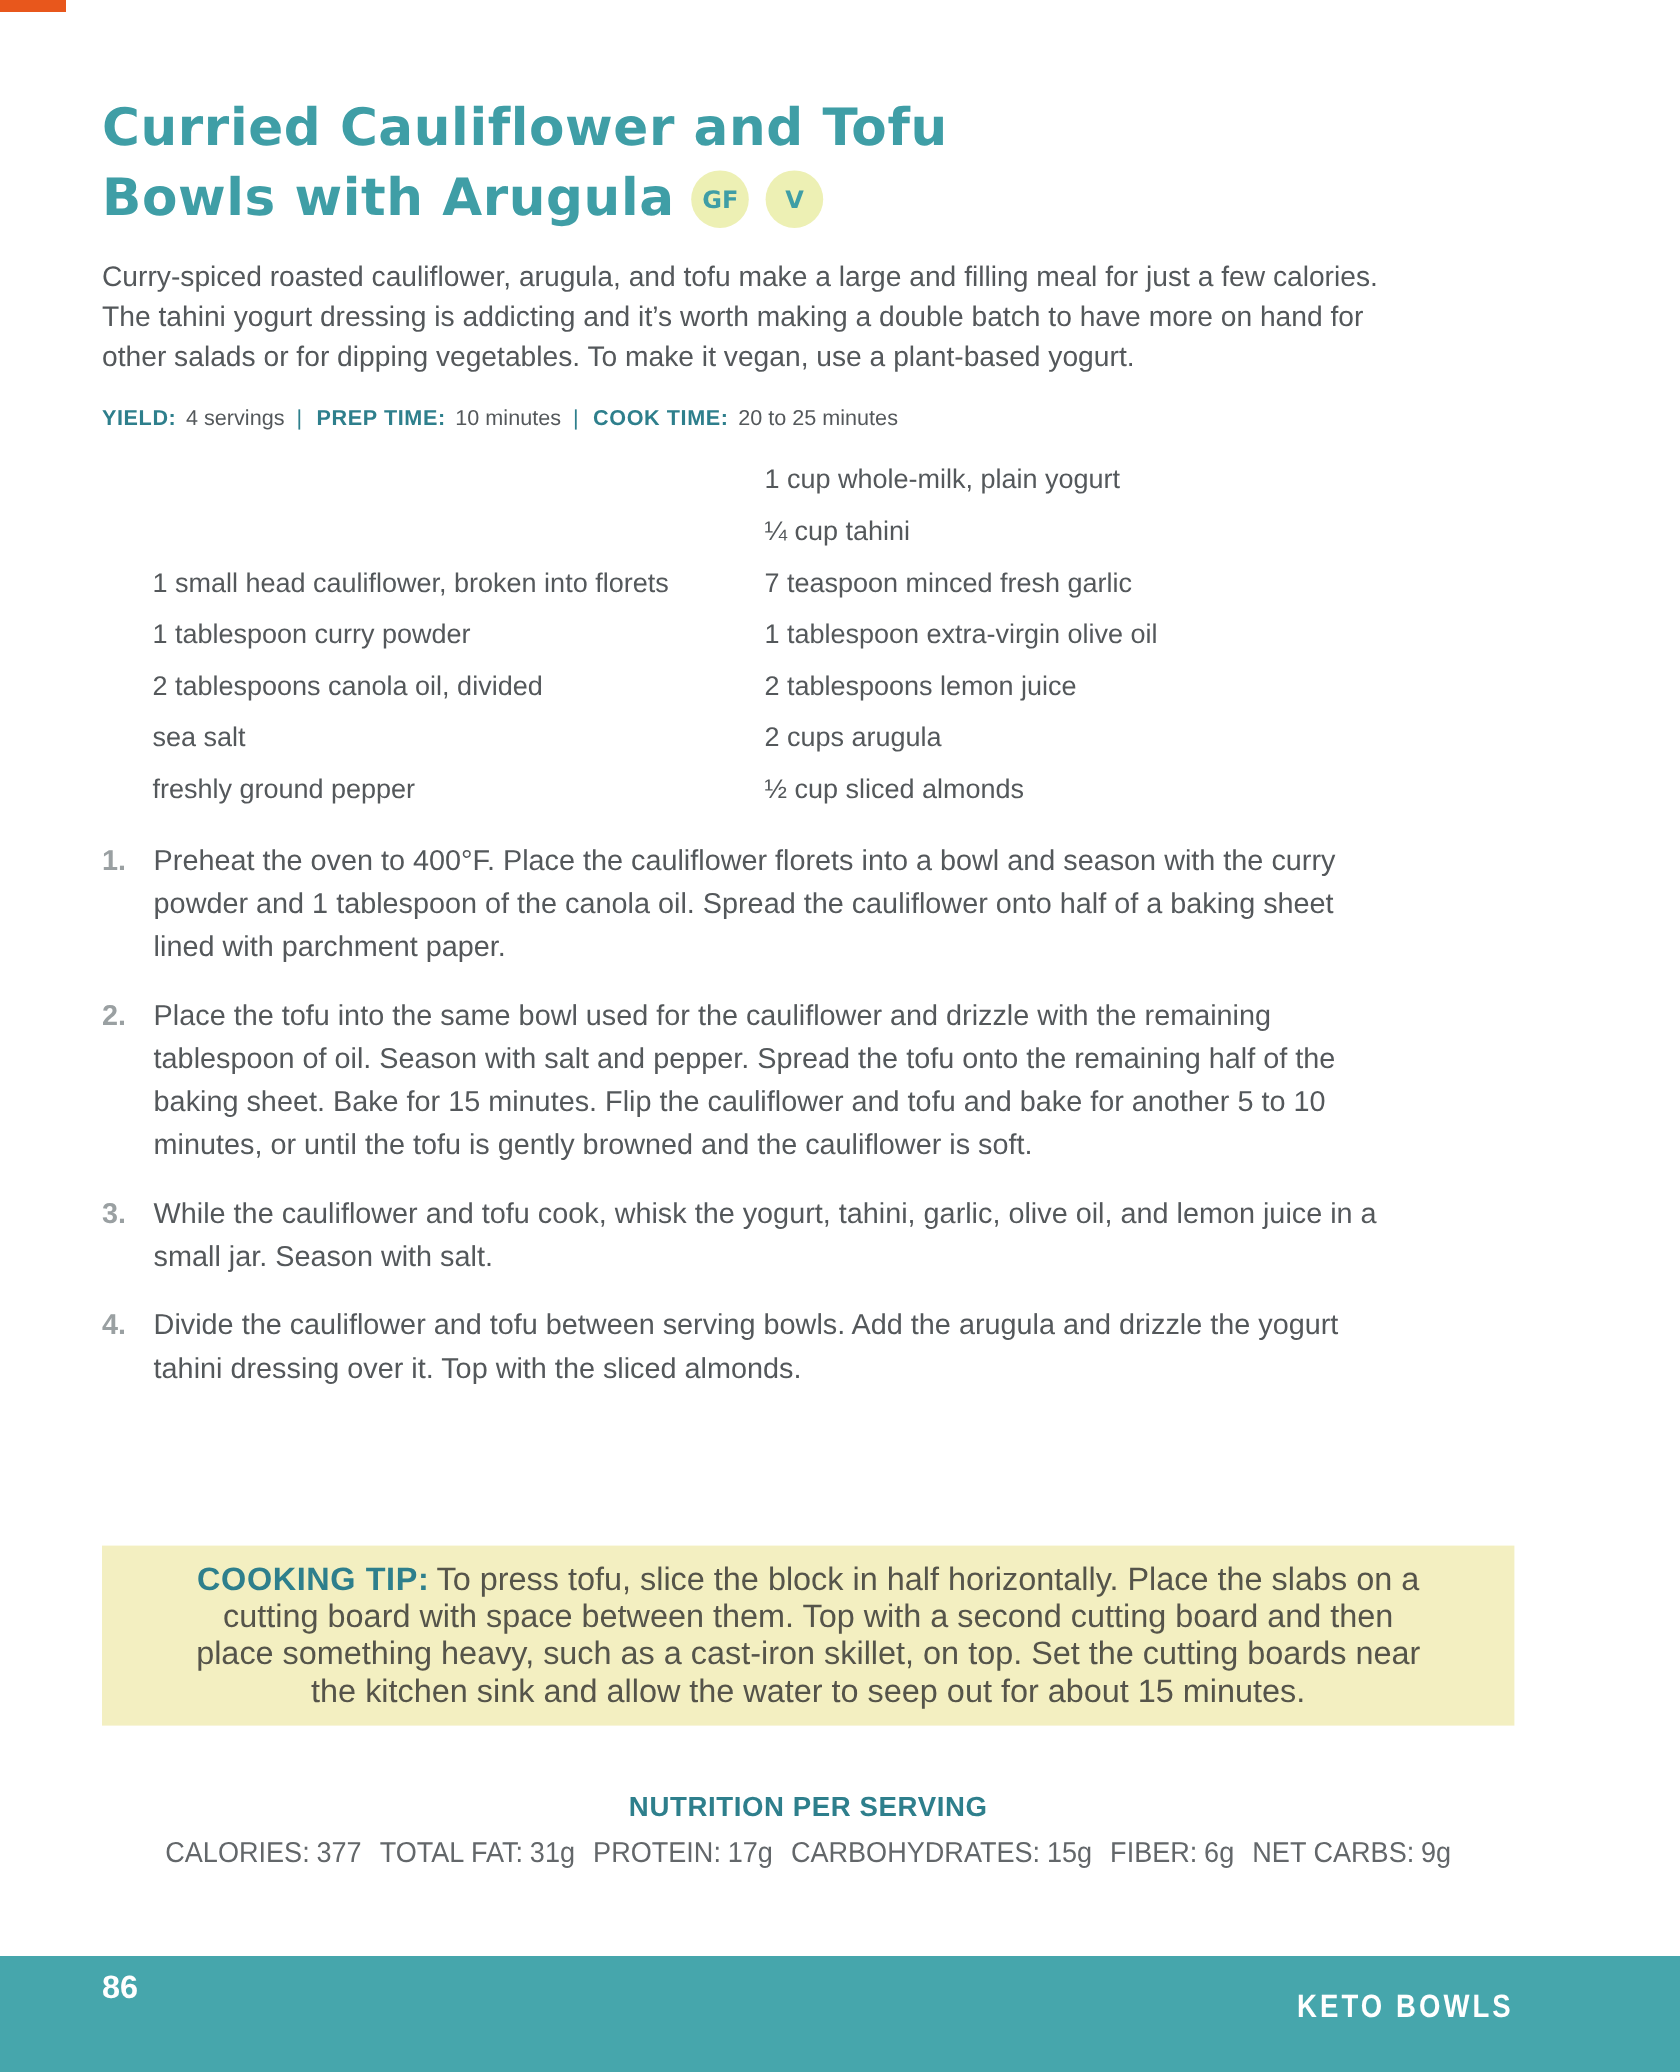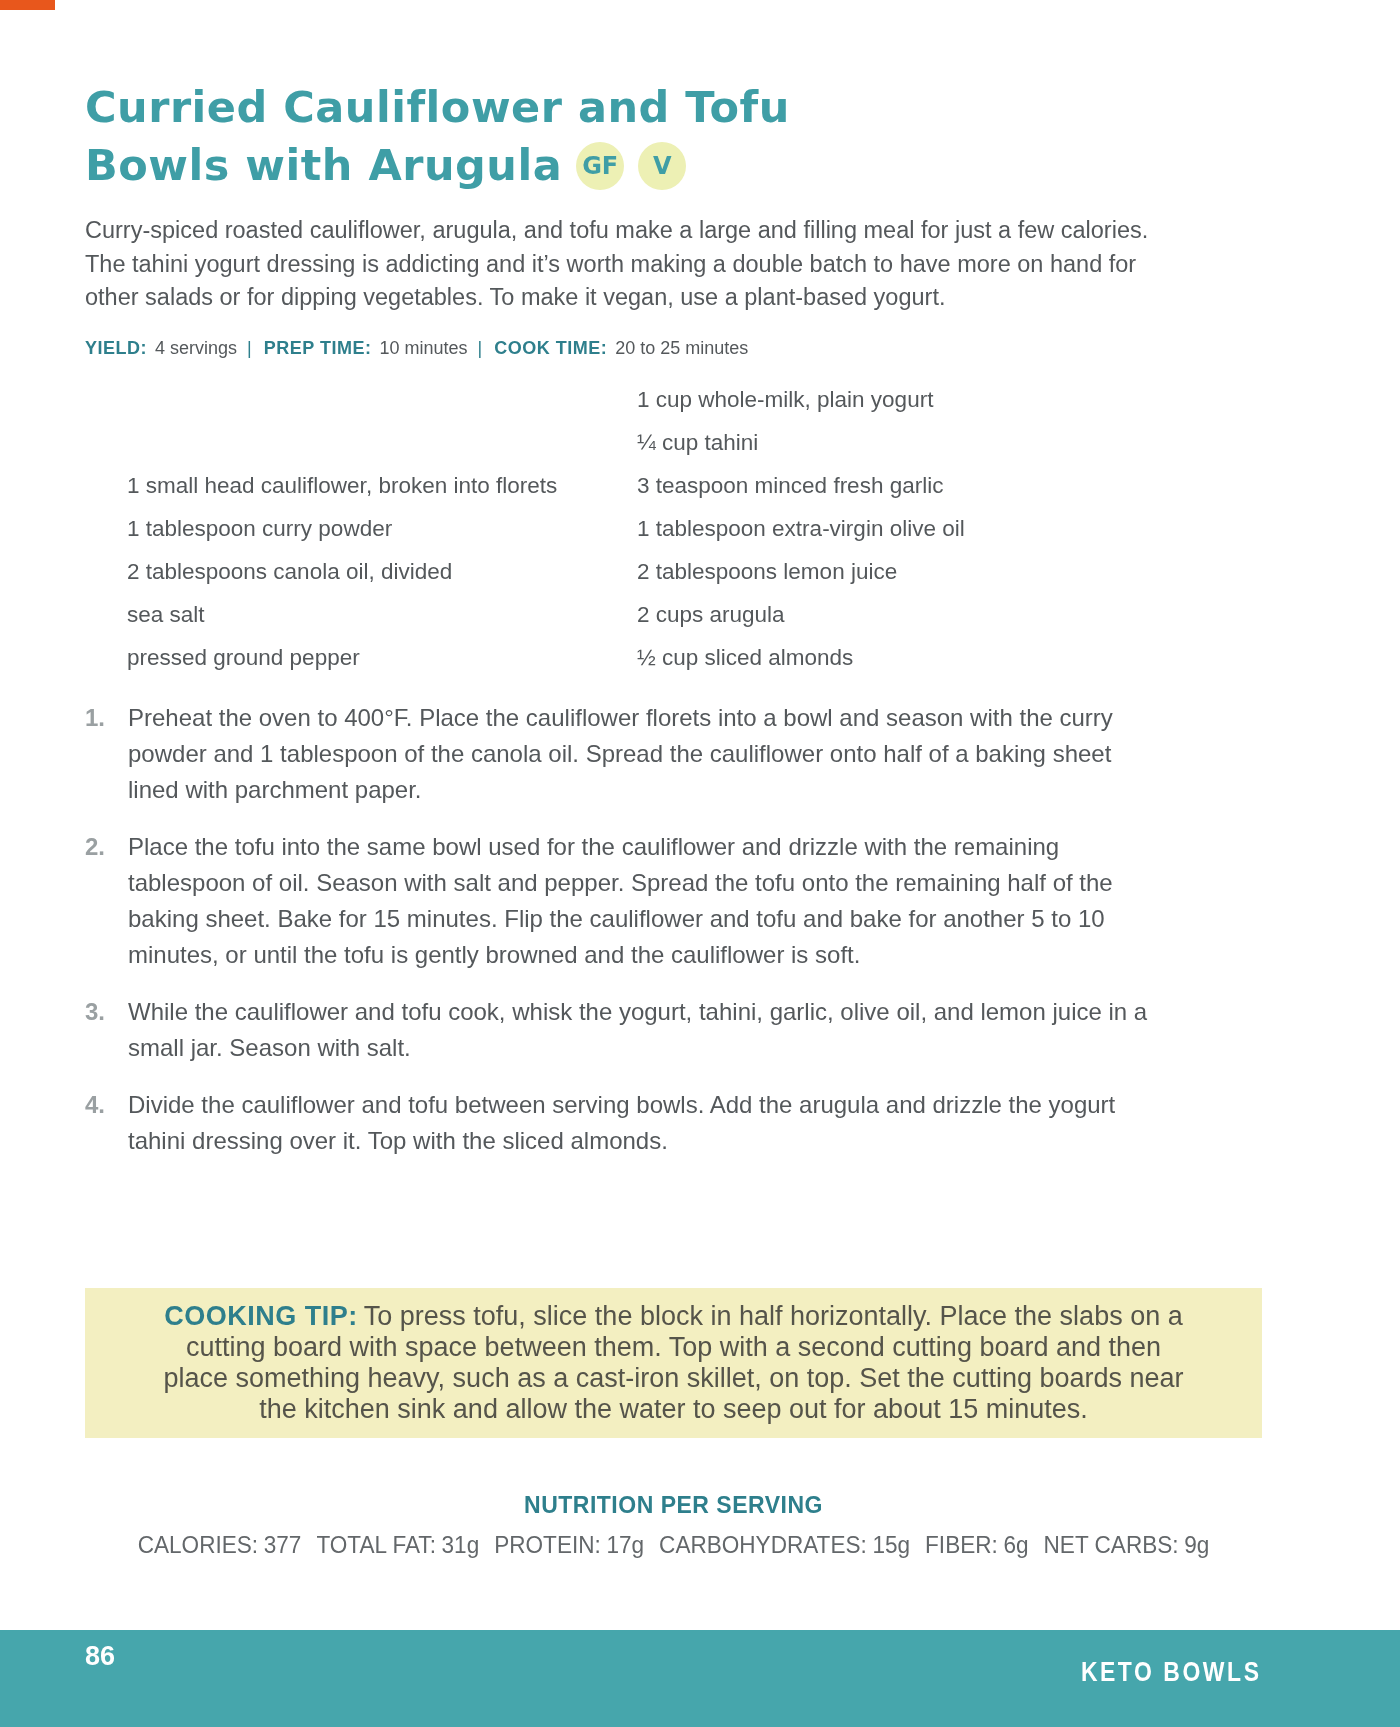--- a/index.html
+++ b/index.html
@@ -43,21 +43,21 @@
   .title-line2-wrap{white-space:nowrap;}
   .badge{
     display:inline-block;
     width:48px;height:48px;
     margin-left:14px;
     border-radius:50%;
     background:var(--badge_bg);
     color:var(--badge_text);
     font-family:"DejaVu Sans", sans-serif;
     font-weight:bold;
-    font-size:24px;
+    font-size:20px;
     line-height:48px;
     text-align:center;
     letter-spacing:0;
     vertical-align:6px;
   }
   .intro{
     position:absolute;left:85px;top:214px;width:1075px;
     font-size:23.5px;line-height:33.5px;
     font-weight:300;
     color:var(--body_text);
@@ -176,26 +176,26 @@
   <div class="meta">
     <span class="meta-label">YIELD:</span><span class="meta-value">4 servings</span><span class="meta-sep">|</span><span class="meta-label">PREP TIME:</span><span class="meta-value">10 minutes</span><span class="meta-sep">|</span><span class="meta-label">COOK TIME:</span><span class="meta-value">20 to 25 minutes</span>
   </div>
 
   <div class="ingredients">
     <div class="ing-col ing-col-left">
       <div class="ing-item">1 small head cauliflower, broken into florets</div>
       <div class="ing-item">1 tablespoon curry powder</div>
       <div class="ing-item">2 tablespoons canola oil, divided</div>
       <div class="ing-item">sea salt</div>
-      <div class="ing-item">pressed ground pepper</div>
+      <div class="ing-item">freshly ground pepper</div>
     </div>
     <div class="ing-col ing-col-right">
       <div class="ing-item">1 cup whole-milk, plain yogurt</div>
       <div class="ing-item">¼ cup tahini</div>
-      <div class="ing-item">3 teaspoon minced fresh garlic</div>
+      <div class="ing-item">7 teaspoon minced fresh garlic</div>
       <div class="ing-item">1 tablespoon extra-virgin olive oil</div>
       <div class="ing-item">2 tablespoons lemon juice</div>
       <div class="ing-item">2 cups arugula</div>
       <div class="ing-item">½ cup sliced almonds</div>
     </div>
   </div>
 
   <div class="steps">
     <div class="step">
       <div class="step-num">1.</div>

